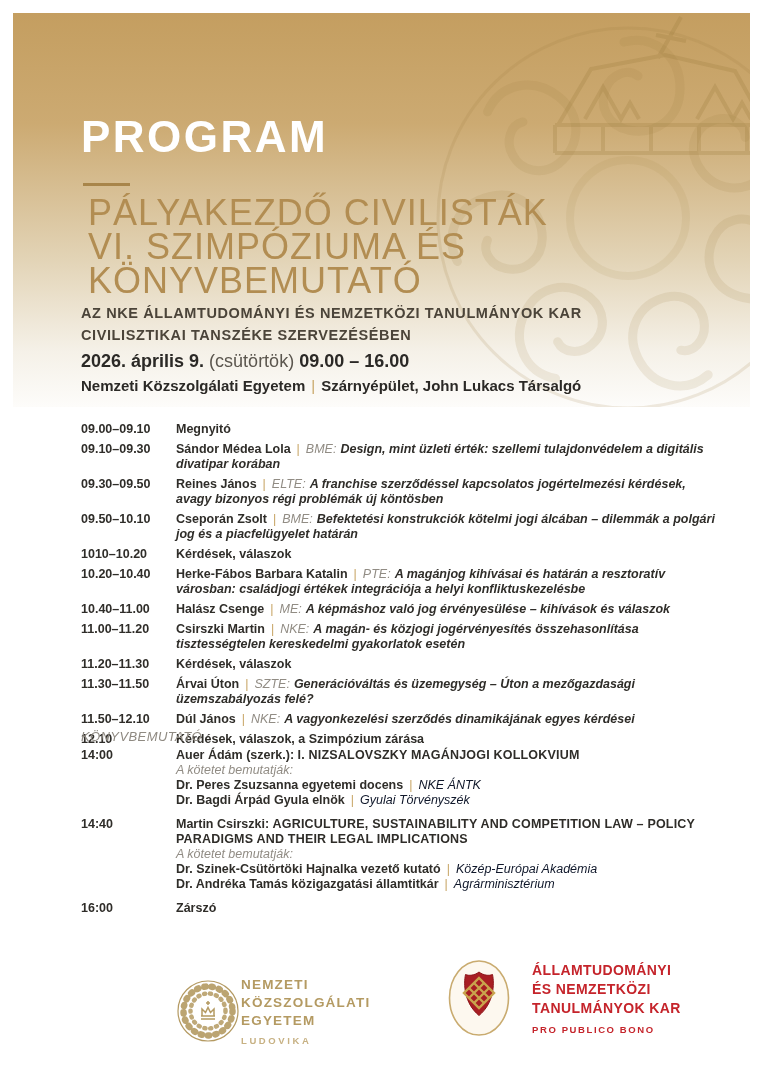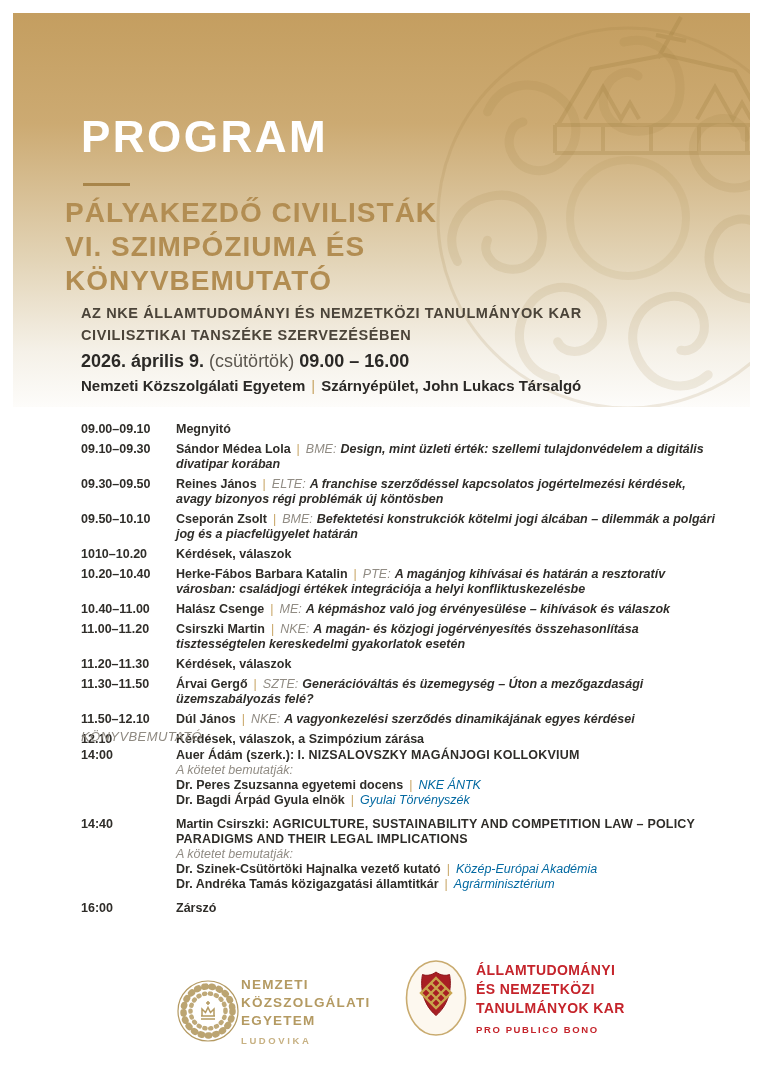--- a/index.html
+++ b/index.html
@@ -6,22 +6,22 @@
   .page{position:relative;width:764px;height:1080px;background:#ffffff;overflow:hidden;
         font-family:"Liberation Sans", sans-serif;color:#2f2d29;}
 
   
   .hero{position:absolute;left:13px;top:13px;width:737px;height:394px;overflow:hidden;
         background:linear-gradient(180deg,#c49e60 0%,#ccaa72 28%,#e2d3b5 62%,#f5f1e8 86%,#fdfcfa 100%);}
   .hero-art{position:absolute;left:0;top:0;}
   .kicker{position:absolute;left:68px;top:102px;margin:0;font-size:44px;line-height:1;
           font-weight:800;letter-spacing:2.5px;color:#ffffff;}
   .rule{position:absolute;left:70px;top:170px;width:47px;height:3px;background:#a8854a;}
-  .event-title{position:absolute;left:52px;top:183px;margin:0;font-size:28px;line-height:34px;
-               font-weight:700;letter-spacing:1px;color:#b28d52;}
+  .event-title{position:absolute;left:75px;top:183px;margin:0;font-size:36px;line-height:34px;
+               font-weight:400;letter-spacing:1px;color:#b28d52;}
   .event-title span{display:block;}
   .organizer{position:absolute;left:68px;top:289px;margin:0;font-size:14.5px;line-height:22px;
              font-weight:700;letter-spacing:.6px;color:#4b4439;}
   .organizer span{display:block;}
   .date-line{position:absolute;left:68px;top:338px;margin:0;font-size:18px;line-height:20px;}
   .date-bold{font-weight:800;color:#2b2926;}
   .date-day{font-weight:400;color:#5b564e;}
   .venue-line{position:absolute;left:68px;top:364px;margin:0;font-size:15px;line-height:18px;
               font-weight:700;color:#2b2926;}
   .pipe{color:#c8a667;font-weight:400;margin:0 6px;}
@@ -40,27 +40,27 @@
   .books{position:absolute;left:81px;top:728px;width:639px;}
   .books-heading{font-size:13px;line-height:17px;font-style:italic;color:#8f8a82;
                  letter-spacing:.4px;margin:0 0 3px 0;font-weight:400;}
   .book-item{display:flex;margin-bottom:9px;}
   .bk-time{flex:0 0 95px;font-size:12.5px;line-height:15px;font-weight:600;color:#2f2d29;}
   .bk-body{flex:1;font-size:12.5px;line-height:15px;}
   .editor{font-weight:700;}
   .booktitle{font-weight:800;letter-spacing:.2px;}
   .bk-label{font-style:italic;color:#918c84;}
   .pname{font-weight:700;}
-  .paffil{font-style:italic;color:#0369a1;}
+  .paffil{font-style:italic;color:#0f172a;}
 
   
   .footer{position:absolute;left:0;top:958px;width:764px;height:100px;}
   .logo-group{position:absolute;display:flex;align-items:center;}
   .nke-group{left:176px;top:18px;gap:1px;}
-  .antk-group{left:404px;top:0;gap:8px;}
+  .antk-group{left:447px;top:0;gap:21px;}
   .nke-lines{font-size:13.5px;line-height:18px;font-weight:700;letter-spacing:1.2px;color:#b49a62;}
   .nke-lines span{display:block;}
   .nke-sub{font-size:9.5px;letter-spacing:2.6px;font-weight:700;color:#c7b183;margin-top:5px;}
   .antk-lines{font-size:14px;line-height:19px;font-weight:800;letter-spacing:.4px;color:#c5242b;}
   .antk-lines span{display:block;}
   .antk-sub{font-size:9.5px;letter-spacing:1.6px;font-weight:700;color:#c5242b;margin-top:6px;}
 </style>
 </head>
 <body>
 
@@ -162,21 +162,21 @@
       <div class="sch-row">
         <span class="sch-time">11.00–11.20</span>
         <div class="sch-desc"><span class="speaker">Csirszki Martin</span><span class="pipe">|</span><span class="affil">NKE:</span><span class="talk">A magán- és közjogi jogérvényesítés összehasonlítása tisztességtelen kereskedelmi gyakorlatok esetén</span></div>
       </div>
       <div class="sch-row">
         <span class="sch-time">11.20–11.30</span>
         <div class="sch-desc"><span class="plain">Kérdések, válaszok</span></div>
       </div>
       <div class="sch-row">
         <span class="sch-time">11.30–11.50</span>
-        <div class="sch-desc"><span class="speaker">Árvai Gergő</span><span class="pipe">|</span><span class="affil">SZTE:</span><span class="talk">Generációváltás és üzemegység – Úton a mezőgazdasági üzemszabályozás felé?</span></div>
+        <div class="sch-desc"><span class="speaker">Árvai Úton</span><span class="pipe">|</span><span class="affil">SZTE:</span><span class="talk">Generációváltás és üzemegység – Úton a mezőgazdasági üzemszabályozás felé?</span></div>
       </div>
       <div class="sch-row">
         <span class="sch-time">11.50–12.10</span>
         <div class="sch-desc"><span class="speaker">Dúl János</span><span class="pipe">|</span><span class="affil">NKE:</span><span class="talk">A vagyonkezelési szerződés dinamikájának egyes kérdései</span></div>
       </div>
       <div class="sch-row">
         <span class="sch-time">12.10</span>
         <div class="sch-desc"><span class="plain">Kérdések, válaszok, a Szimpózium zárása</span></div>
       </div>
     </main>

